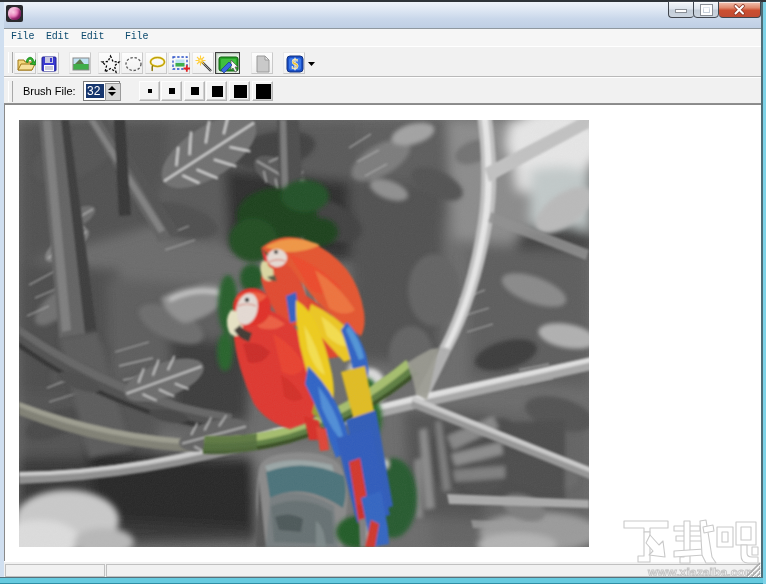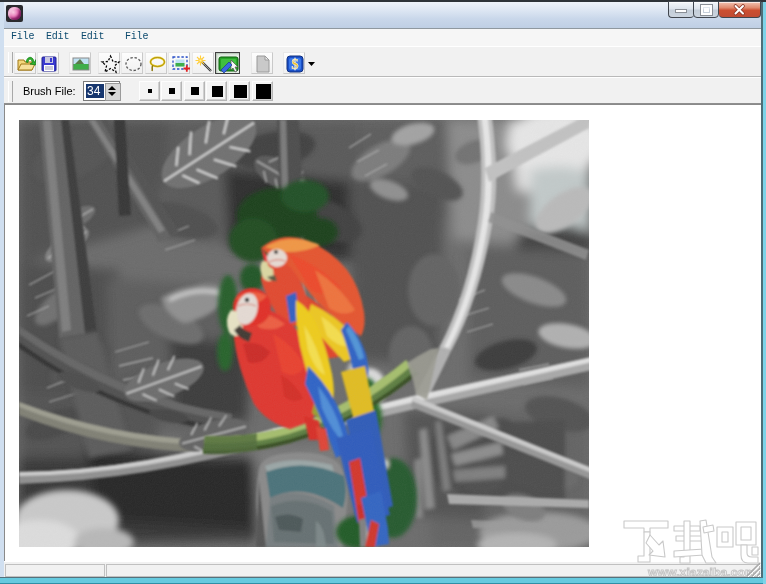--- a/index.html
+++ b/index.html
@@ -101,21 +101,21 @@
   </div>
   <div class="abs" id="tb1">
     <div class="grip" style="top:5px;height:21px;"></div>
   </div>
   <div class="abs" id="tb2">
     <div class="grip" style="top:3px;height:21px;"></div>
   </div>
   <div class="abs" id="client"></div>
   <div class="abs" id="brushlabel">Brush File:</div>
   <div class="abs" id="spin">
-      <div id="spinsel">34</div>
+      <div id="spinsel">32</div>
     <div id="spinbtn"><svg width="12" height="14" viewBox="0 0 12 14">
           <path d="M6 2 L10 6 L2 6 Z" fill="#000"></path>
           <path d="M6 12 L10 8 L2 8 Z" fill="#000"></path>
         </svg></div>
   </div>
   <div class="sq" style="left:139px">
       <i style="left:8px;top:7px;width:4px;height:4px"></i>
     </div>
   <div class="sq" style="left:161px">
       <i style="left:7px;top:6px;width:6px;height:6px"></i>

